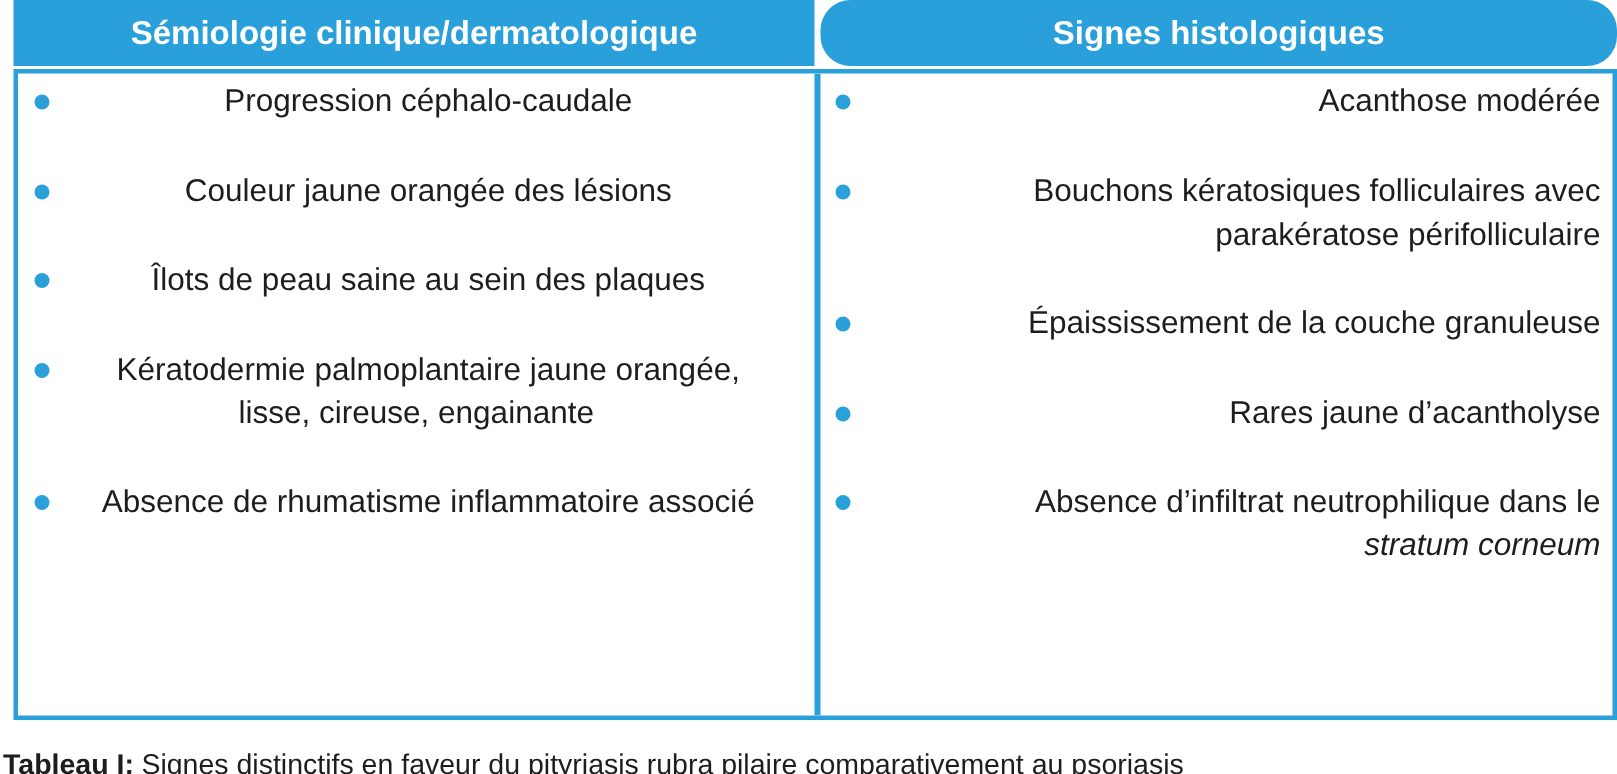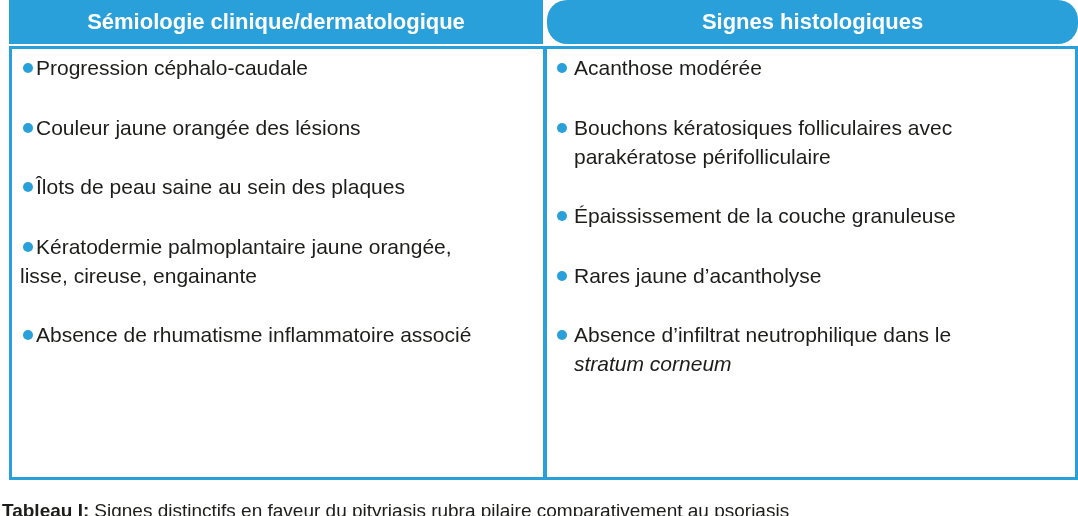--- a/index.html
+++ b/index.html
@@ -48,40 +48,41 @@
     background: #ffffff;
   }
   .col {
     padding-top: 4px;
     overflow: hidden;
   }
   .col-left {
     width: 531px;
     padding-left: 8px;
     padding-right: 8px;
+    text-align: center;
   }
   .divider {
     width: 4px;
     background: var(--accent);
     flex: 0 0 4px;
   }
   .col-right {
     flex: 1;
     padding-left: 10px;
     padding-right: 8px;
   }
   .item {
     position: relative;
     font-size: 21px;
     line-height: 29px;
     margin-bottom: 30.5px;
     white-space: pre-line;
   }
   .col-left .item { text-indent: 16px; }
-  .col-right .item { padding-left: 17px; }
+  .col-right .item { padding-left: 17px; text-align: right; }
   .bullet {
     position: absolute;
     top: 10px;
     width: 10px;
     height: 10px;
     border-radius: 50%;
     background: var(--accent);
   }
   .col-left .bullet { left: 3px; }
   .col-right .bullet { left: 0; }

